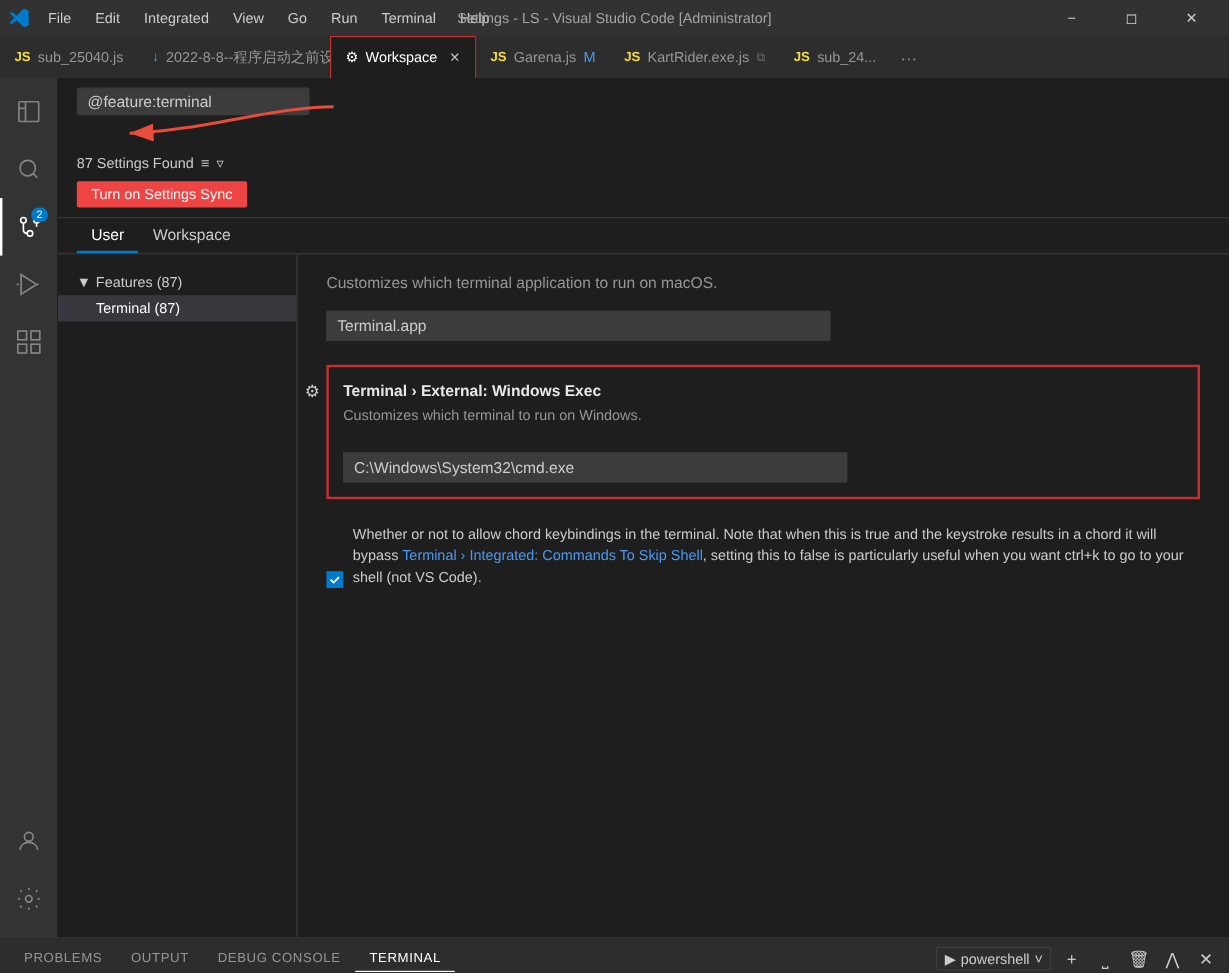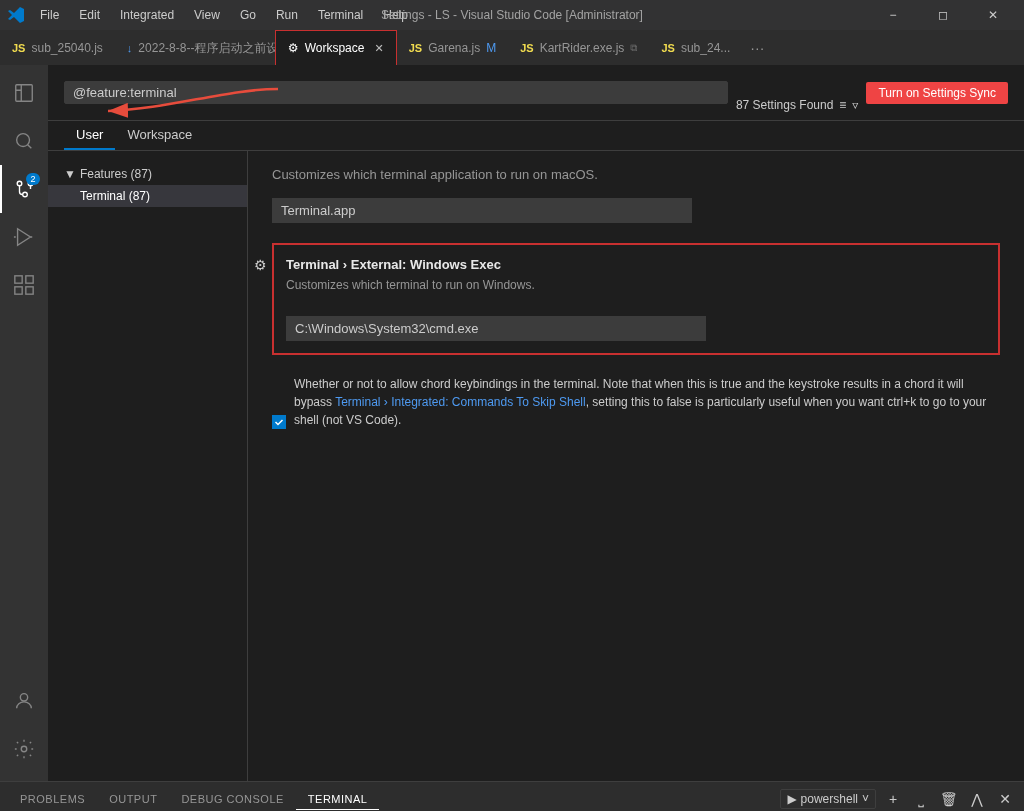--- a/index.html
+++ b/index.html
@@ -171,24 +171,25 @@
       background: #1e1e1e;
       display: flex;
       flex-direction: column;
       overflow: hidden;
     }
 
     
     #search-bar {
       padding: 8px 16px;
       display: flex;
-      align-items: center;
+      align-items: flex-start;
       gap: 8px;
       background: #1e1e1e;
       border-bottom: 1px solid #3e3e3e;
+      flex-direction: column;
     }
     #search-input-container {
       flex: 1;
       display: flex;
       align-items: center;
       background: #3c3c3c;
       border: 1px solid #3c3c3c;
       border-radius: 2px;
       padding: 3px 8px;
       gap: 6px;

